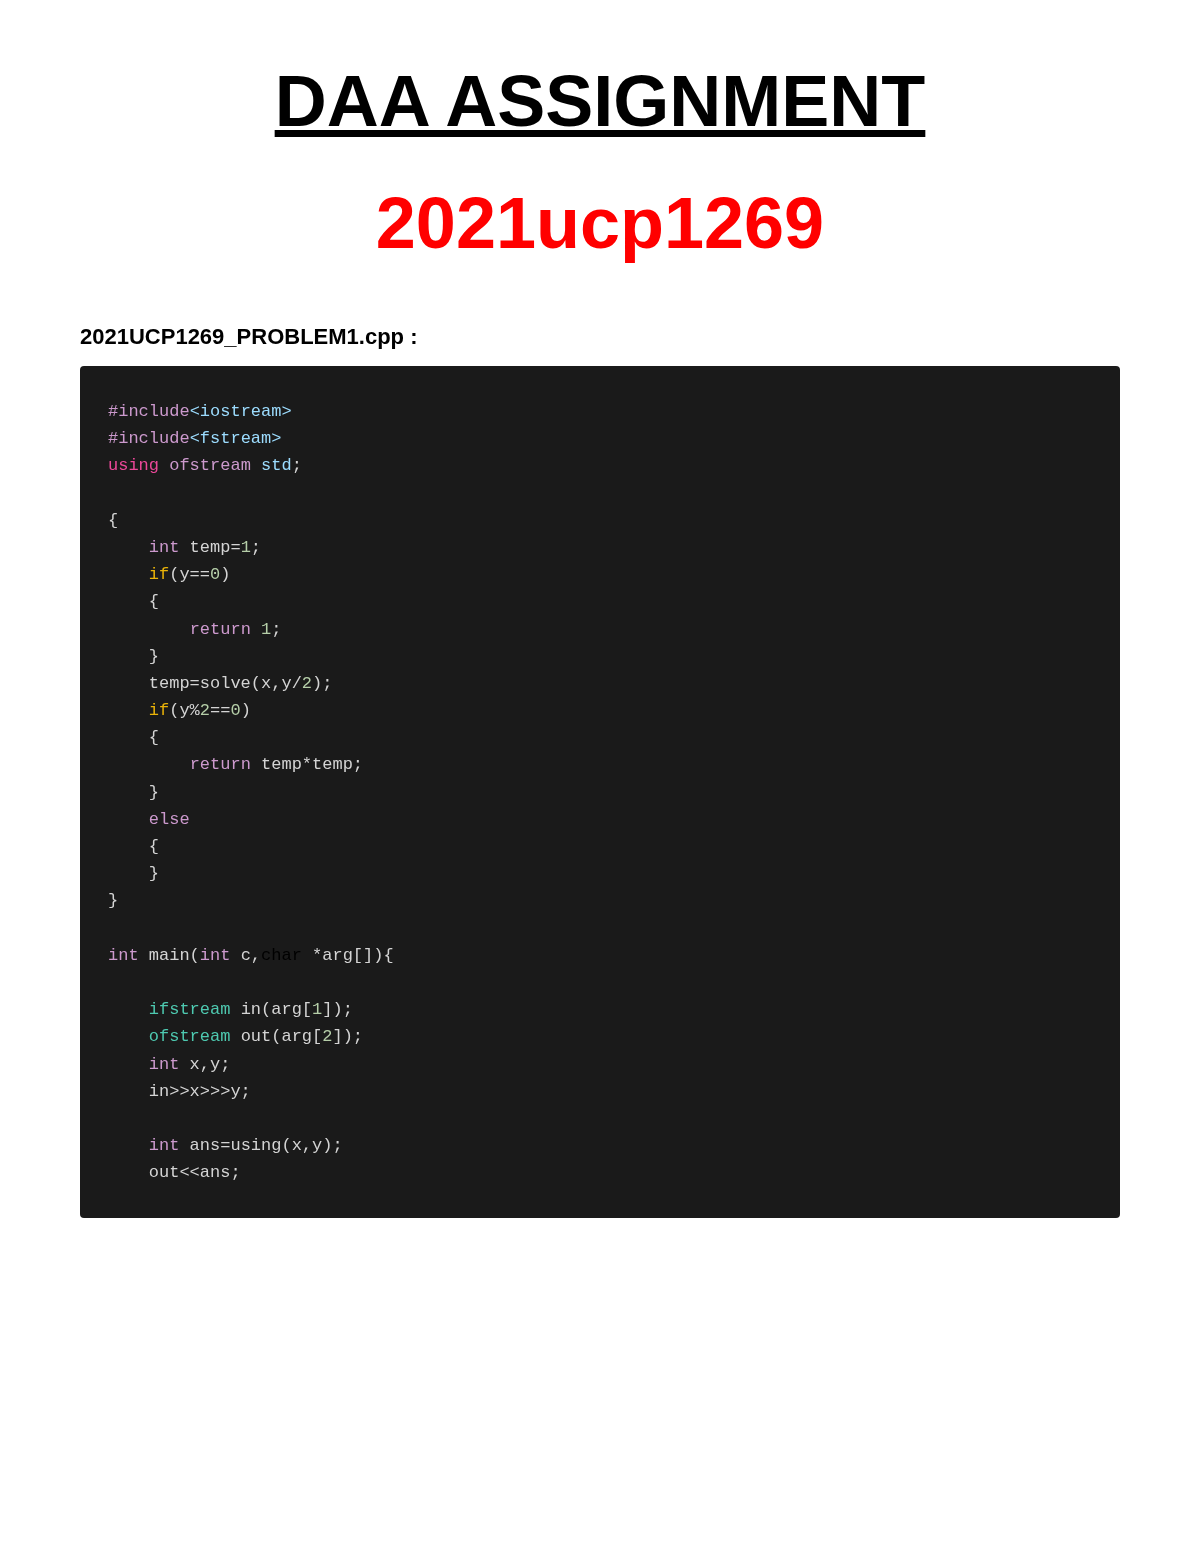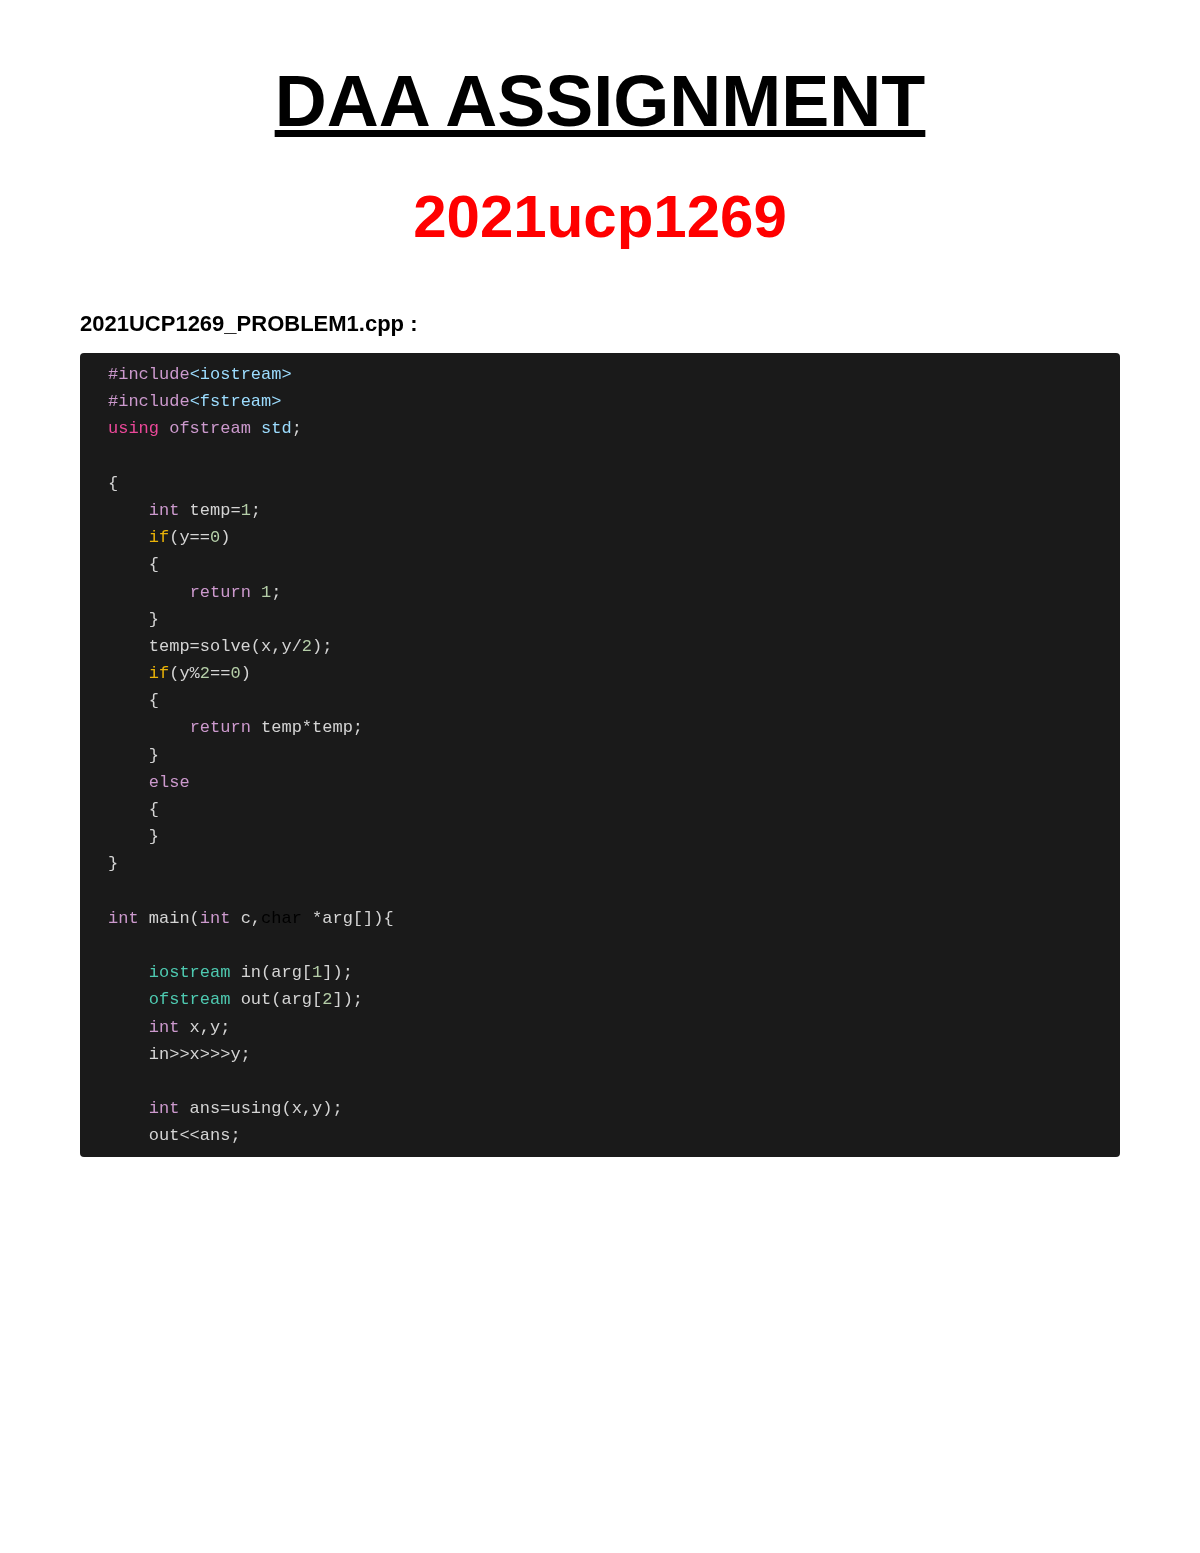--- a/index.html
+++ b/index.html
@@ -21,39 +21,39 @@
       font-size: 72px;
       font-weight: 900;
       color: #000000;
       text-decoration: underline;
       margin-bottom: 40px;
       font-family: Liberation Sans, sans-serif;
     }
 
     .student-id {
       text-align: center;
-      font-size: 60px;
+      font-size: 72px;
       font-weight: 900;
       color: #ff0000;
       margin-bottom: 60px;
       font-family: Arial, sans-serif;
     }
 
     .file-label {
       font-size: 22px;
       font-weight: 700;
       color: #000000;
       margin-bottom: 16px;
       font-family: Arial, sans-serif;
     }
 
     .code-block {
       background: #1a1a1a;
       border-radius: 4px;
-      padding: 8px 28px;
+      padding: 32px 28px;
       font-family: 'Courier New', Courier, monospace;
       font-size: 17px;
       line-height: 1.6;
       overflow-x: auto;
     }
 
     .code-block .line {
       white-space: pre;
       display: block;
       min-height: 1.6em;
@@ -99,21 +99,21 @@
   <span class="line"><span class="c-white">    {</span></span>
   <span class="line"><span class="c-white">        </span><span class="ln-return">return</span><span class="c-white"> temp*temp;</span></span>
   <span class="line"><span class="c-white">    }</span></span>
   <span class="line"><span class="c-white">    </span><span class="ln-else">else</span></span>
   <span class="line"><span class="c-white">    {</span></span>
   <span class="line"><span class="c-white">    }</span></span>
   <span class="line"><span class="c-white">}</span></span>
   <span class="line"> </span>
   <span class="line"><span class="ln-int-kw">int</span><span class="c-white"> main(</span><span class="ln-int-kw">int</span><span class="c-white"> c,</span><span class="ln-char">char</span><span class="c-white"> *arg[]){</span></span>
   <span class="line"> </span>
-  <span class="line"><span class="c-white">    </span><span class="ln-stream">iostream</span><span class="c-white"> in(arg[</span><span class="ln-num">1</span><span class="c-white">]);</span></span>
+  <span class="line"><span class="c-white">    </span><span class="ln-stream">ifstream</span><span class="c-white"> in(arg[</span><span class="ln-num">1</span><span class="c-white">]);</span></span>
   <span class="line"><span class="c-white">    </span><span class="ln-stream">ofstream</span><span class="c-white"> out(arg[</span><span class="ln-num">2</span><span class="c-white">]);</span></span>
   <span class="line"><span class="c-white">    </span><span class="ln-int-kw">int</span><span class="c-white"> x,y;</span></span>
   <span class="line"><span class="c-white">    in&gt;&gt;x&gt;&gt;&gt;y;</span></span>
   <span class="line"> </span>
   <span class="line"><span class="c-white">    </span><span class="ln-int-kw">int</span><span class="c-white"> ans=using(x,y);</span></span>
   <span class="line"><span class="c-white">    out&lt;&lt;ans;</span></span>
 
 </div>
 
 </body></html>

